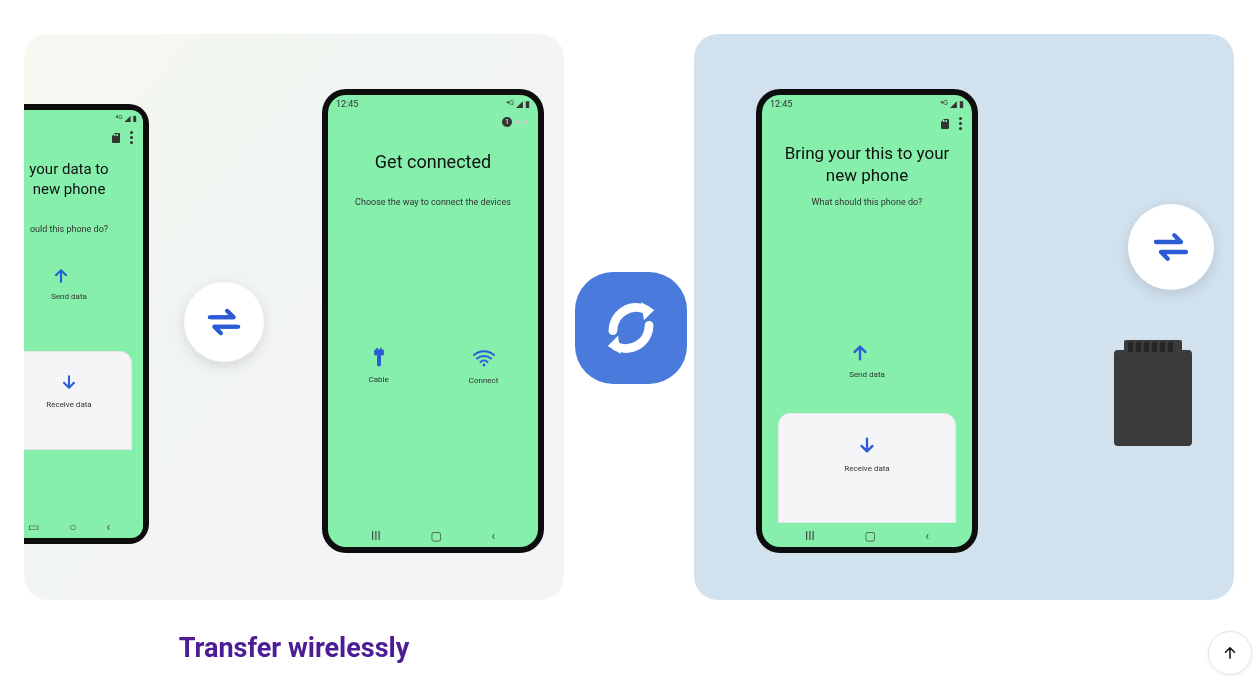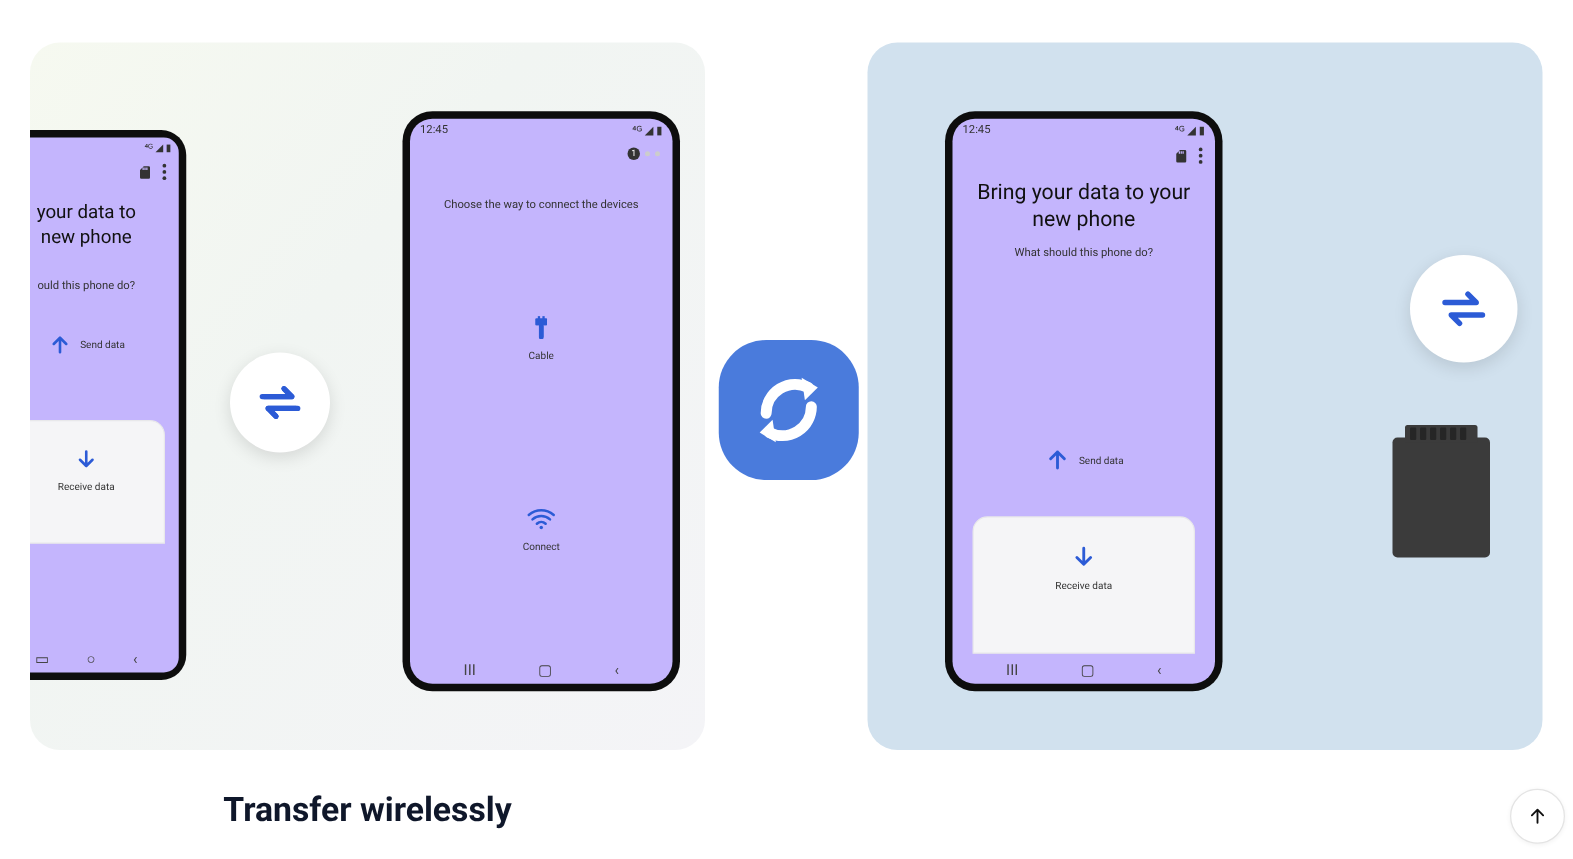--- a/index.html
+++ b/index.html
@@ -29,21 +29,21 @@
   .card-right {
     background: #d1e1ee;
   }
   .phone {
     position: absolute;
     background: #0d0d0d;
     border-radius: 24px;
     padding: 6px;
   }
   .phone-screen {
-    background: #c4b5fd;
+    background: #86efac;
     border-radius: 18px;
     width: 100%;
     height: 100%;
     position: relative;
     overflow: hidden;
     display: flex;
     flex-direction: column;
   }
   
   .phone1 {
@@ -129,39 +129,39 @@
   }
   .opt {
     display:flex;
     flex-direction:column;
     align-items:center;
     font-size:8px;
     color:#333;
     gap:6px;
   }
   .opt .ico { color:#2c5bd6; }
-  .option-col { flex:1; display:flex; flex-direction:column; justify-content:space-around; align-items:center; padding:24px 0;}
+  .option-col { flex:1; display:flex; flex-direction:row; justify-content:space-around; align-items:center; padding:24px 0;}
   .navbar {
     display:flex;
     justify-content:space-around;
     align-items:center;
     padding:6px 18px 4px 18px;
     font-size:12px;
     color:#444;
   }
   .partial-list {
     flex:1;
     display:flex;
     flex-direction:column;
     align-items:center;
     padding-top:30px;
     gap:50px;
   }
   .mini-tile {
-    display:flex;flex-direction:row;align-items:center;gap:6px;font-size:8px;color:#333;
+    display:flex;flex-direction:column;align-items:flex-start;gap:6px;font-size:8px;color:#333;
   }
   .mini-tile .ico{ color:#2c5bd6;}
   .recv-card {
     background:#f5f5f7;
     border:1px solid #e8e8ea;
     border-radius:12px 12px 0 0;
     width:85%;
     padding-top:20px;
     display:flex;flex-direction:column;align-items:center;gap:8px;
     font-size:8px;color:#333;
@@ -207,21 +207,21 @@
   }
   .captions{
     position:absolute;
     top:632px; left:0;
     width:1258px;
     display:flex;
   }
   .cap{
     font-size:27px;
     font-weight:700;
-    color:#0f172a;
+    color:#4c1d95;
     text-align:center;
   }
   .cap1 { width:588px; margin-left:0;}
   .cap2 { width:588px; margin-left:100px;}
   .scrolltop{
     position:absolute;
     right:6px; bottom:12px;
     width:44px;height:44px;border-radius:50%;
     background:#fff;border:1px solid #e4e4e4;
     display:flex;align-items:center;justify-content:center;
@@ -291,20 +291,21 @@
           <span>12:45</span>
           <span>⁴ᴳ ◢ ▮</span>
         </div>
         <div class="app-header">
           <div class="step-dots">
             <span class="dot-filled">1</span>
             <span class="dot-empty"></span>
             <span class="dot-empty"></span>
           </div>
         </div>
+        <div class="screen-title">Get connected</div>
         <div class="screen-sub">Choose the way to connect the devices</div>
         <div class="option-col">
           <div class="opt">
             <svg class="ico" width="22" height="22" viewBox="0 0 24 24">
                 <path fill="currentColor" d="M7 3h10v6H7zM9 5v2M15 5v2M10 9h4v11a1 1 0 0 1-1 1h-2a1 1 0 0 1-1-1z"></path>
                 <rect x="7" y="3" width="10" height="6" rx="1" fill="currentColor"></rect>
                 <rect x="10" y="9" width="4" height="11" rx="1" fill="currentColor"></rect>
                 <rect x="9" y="1" width="2" height="3" fill="currentColor"></rect>
                 <rect x="13" y="1" width="2" height="3" fill="currentColor"></rect>
               </svg>
@@ -338,21 +339,21 @@
         <div class="app-header">
           <svg width="12" height="12" viewBox="0 0 24 24">
               <path fill="#333" d="M18 2h-8L4 8v12a2 2 0 0 0 2 2h12a2 2 0 0 0 2-2V4a2 2 0 0 0-2-2zm-2 6h-2V4h2zm-3 0h-2V4h2zm-3 0H8V4h2z"></path>
             </svg>
           <span class="kebab">
               <span></span>
               <span></span>
               <span></span>
             </span>
         </div>
-        <div class="screen-title-sm" style="font-size:17px;margin-top:6px;padding:0 18px;">Bring your data to your new phone</div>
+        <div class="screen-title-sm" style="font-size:17px;margin-top:6px;padding:0 18px;">Bring your this to your new phone</div>
         <div class="screen-sub" style="margin-top:10px;">What should this phone do?</div>
         <div style="flex:1;display:flex;flex-direction:column;align-items:center;justify-content:flex-end;gap:34px;">
           <div class="mini-tile">
             <svg class="ico" width="22" height="22" viewBox="0 0 24 24">
                 <path fill="none" stroke="currentColor" stroke-width="2.5" stroke-linecap="round" stroke-linejoin="round" d="M12 19V5m-6 6 6-6 6 6"></path>
               </svg>
             <span>Send data</span>
           </div>
           <div class="recv-card" style="height:110px;">
             <svg width="22" height="22" viewBox="0 0 24 24" style="color:#2c5bd6">

